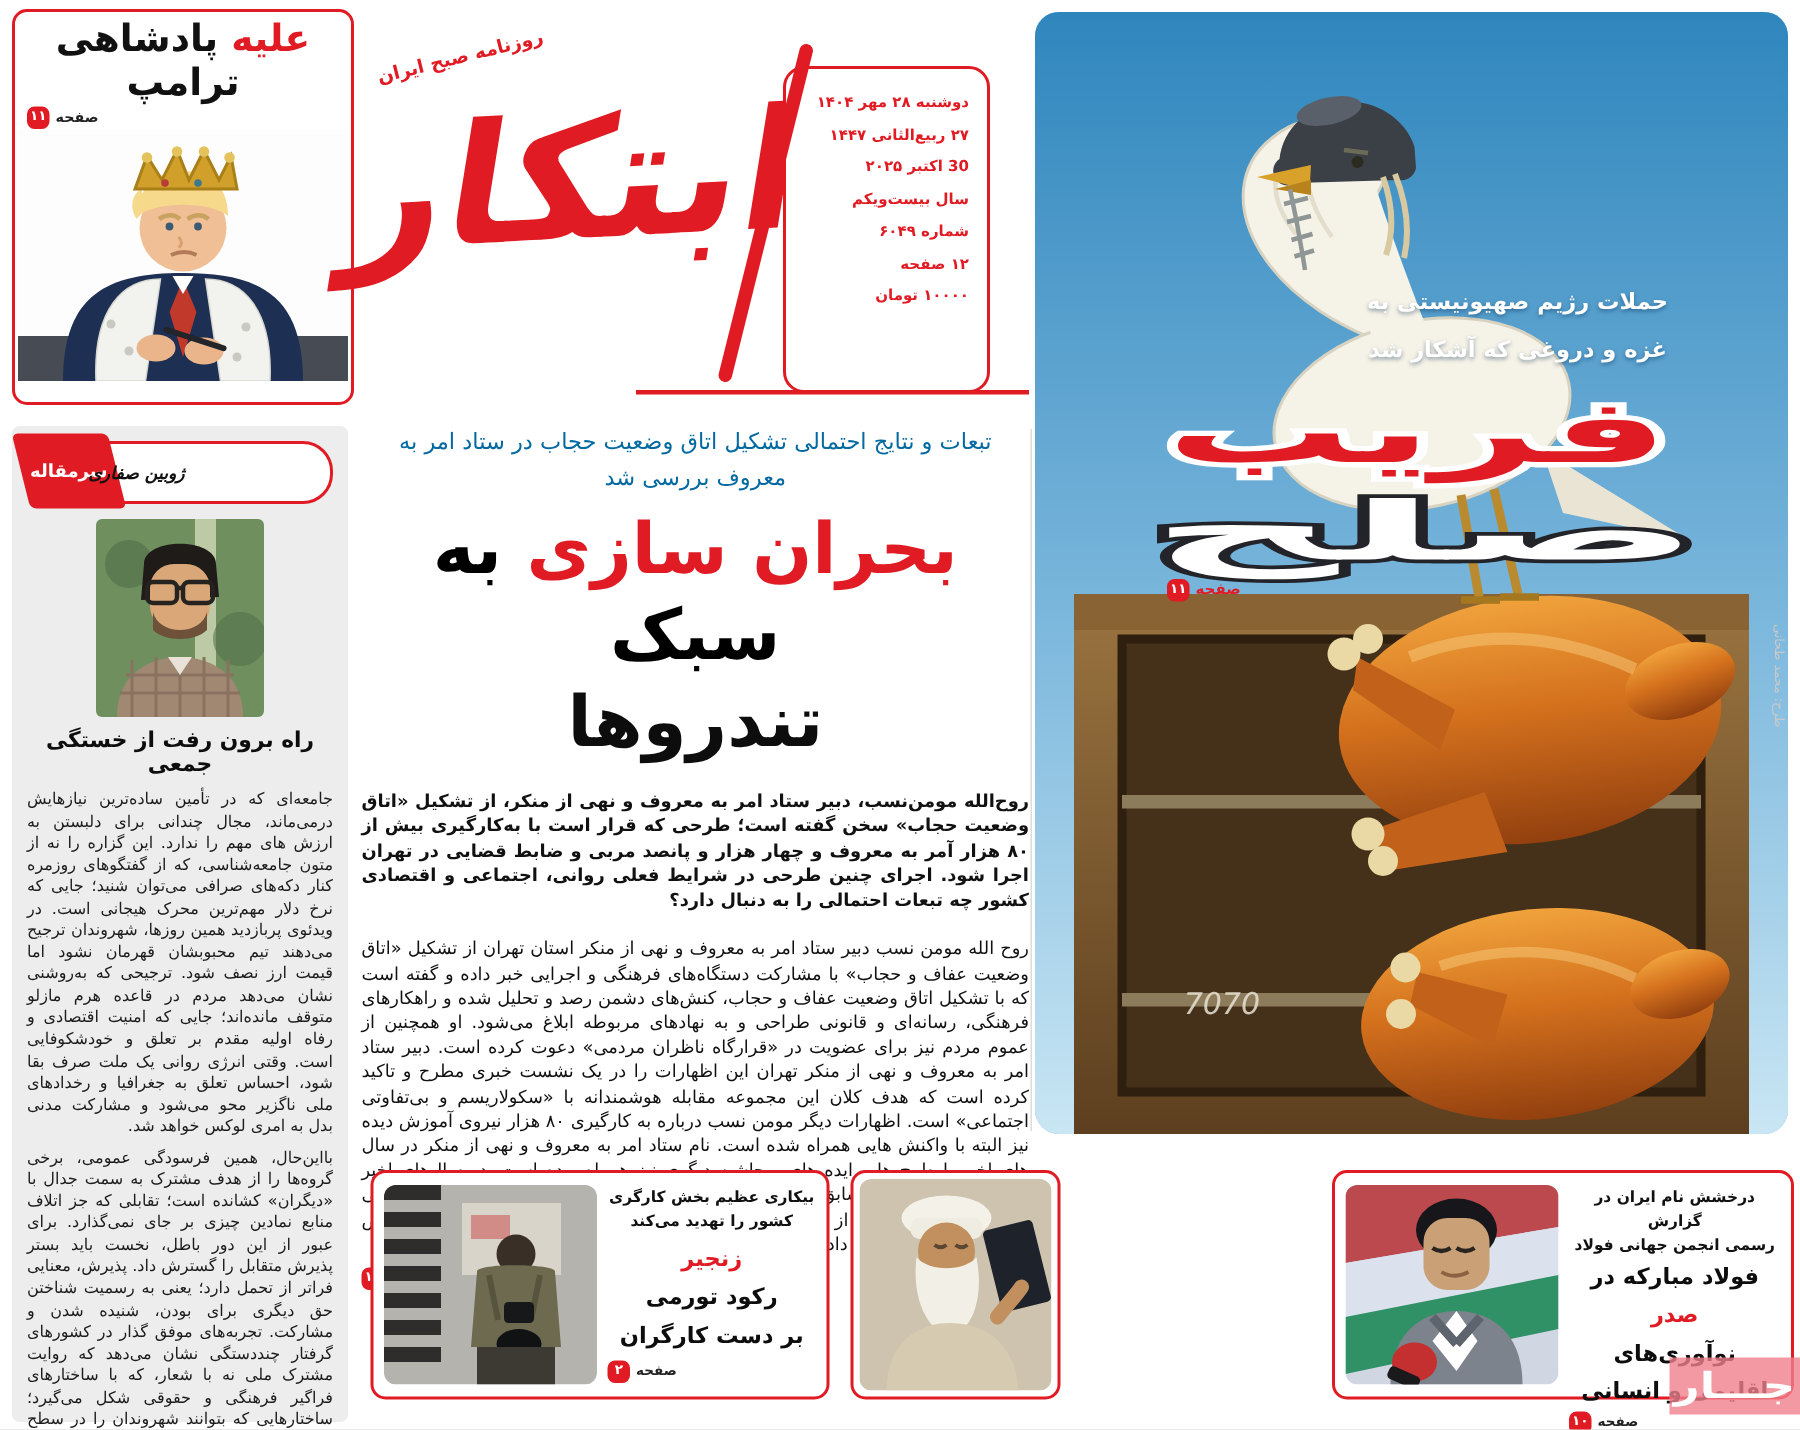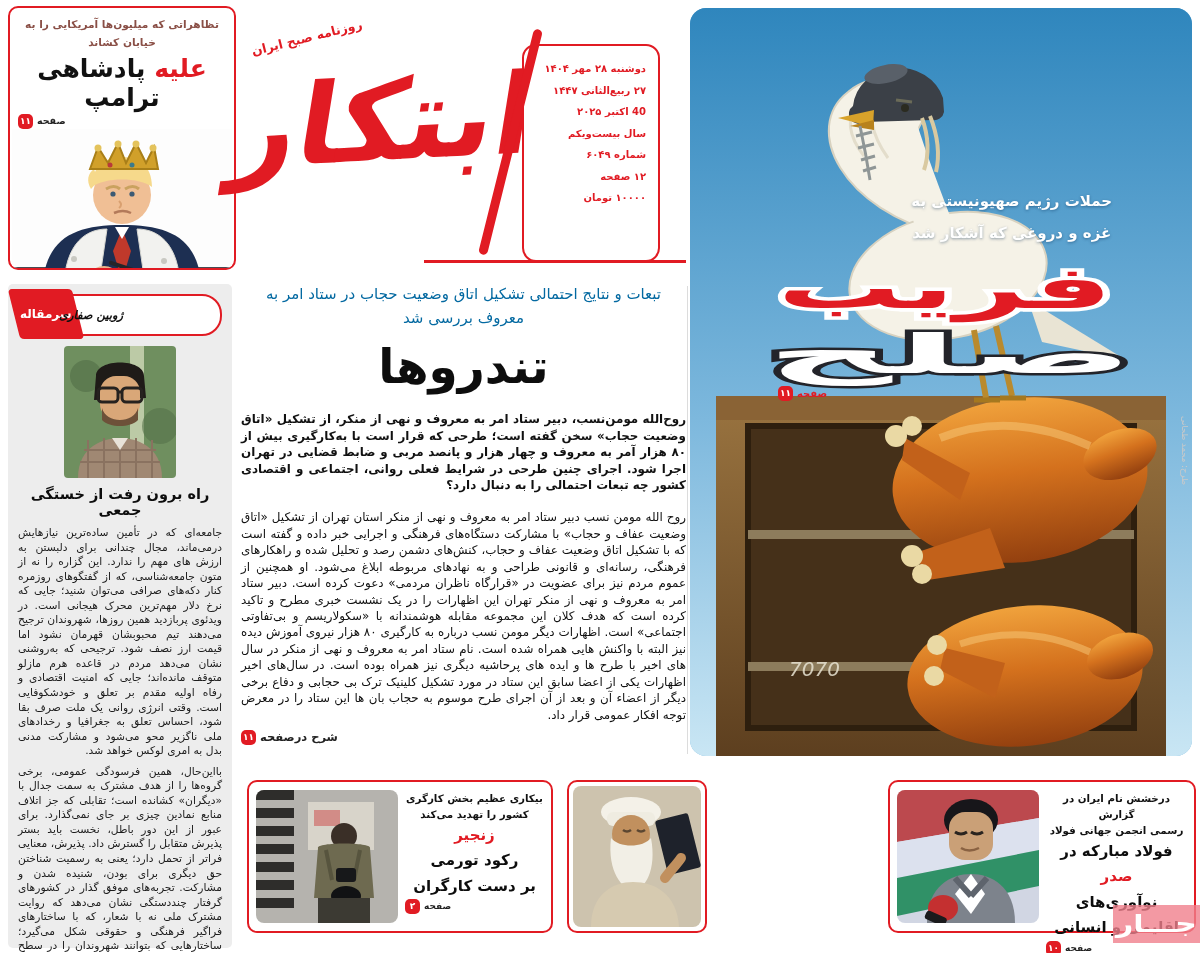--- a/index.html
+++ b/index.html
@@ -41,34 +41,33 @@
   #edit-pill{position:relative;height:38px;border:2px solid #e11b23;border-radius:20px;background:#fff;margin-bottom:10px;}
   #edit-author{position:absolute;left:0;right:58px;top:0;bottom:0;display:flex;align-items:center;justify-content:center;font-size:11.5px;font-weight:bold;color:#111;font-style:italic;}
   #edit-tab{position:absolute;left:-6px;top:-7px;width:64px;height:50px;background:#e11b23;transform:skewX(14deg);border-radius:4px;display:flex;align-items:center;justify-content:center;}
   #edit-tab span{transform:skewX(-14deg);color:#fff;font-size:12px;font-weight:bold;}
   #edit-photo{width:112px;height:132px;margin:2px auto 8px;border-radius:4px;overflow:hidden;display:block;}
   #edit-title{font-size:14.5px;font-weight:bold;text-align:center;color:#0d0d0d;margin:2px 0 8px;}
   .edit-p{font-size:10.7px;line-height:1.36;text-align:justify;color:#1c1c1c;margin:0 0 6px;}
   
   .bbox{position:absolute;top:780px;height:153px;border:2px solid #e11b23;border-radius:10px;box-sizing:border-box;background:#fff;display:flex;align-items:center;padding:7px;gap:7px;}
   .bphoto{width:142px;height:133px;border-radius:8px;overflow:hidden;flex-shrink:0;}
-  .btext{flex:1;text-align:center;align-self:stretch;display:flex;flex-direction:column;padding:2px 0;}
+  .btext{flex:1;text-align:center;align-self:stretch;display:flex;flex-direction:column;justify-content:space-between;padding:2px 0;}
   .bkicker{font-size:10.3px;font-weight:bold;line-height:1.55;color:#111;}
   .btitle{font-size:15px;font-weight:bold;line-height:1.7;color:#0d0d0d;}
   .bpage{text-align:left;font-size:9px;font-weight:bold;color:#222;}
   #wm{left:1113px;top:905px;width:87px;height:38px;background:rgba(240,128,140,.8);display:flex;align-items:center;justify-content:center;overflow:hidden;z-index:5;}
   #wm span{color:#fff;font-size:24px;font-weight:bold;transform:scaleX(1.25);}
 </style>
 </head>
 <body>
 
 <div id="page">
 
   <div id="tl-box" class="abs">
-    <div id="tl-kicker">تظاهراتی که میلیون‌ها آمریکایی را به خیابان کشاند</div>
     <div id="tl-title"><span class="red">علیه</span><span> پادشاهی ترامپ</span></div>
     <div id="tl-page"><span>صفحه</span><span class="badge">۱۱</span></div>
     <svg width="220" height="168" viewBox="0 0 220 168">
       <rect width="220" height="168" fill="#fdfdfd"></rect>
       <rect x="0" y="138" width="220" height="30" fill="#474c54"></rect>
       <rect x="60" y="142" width="110" height="12" rx="2" fill="#e8e8e8" transform="rotate(-2 115 148)"></rect>
       <path d="M30,168 C30,110 60,96 110,96 C160,96 190,110 190,168 Z" fill="#1d2f52"></path>
       <path d="M52,168 C50,120 70,100 95,100 L85,168 Z" fill="#f2f2ef" stroke="#d8d8d2"></path>
       <path d="M168,168 C170,120 150,100 125,100 L135,168 Z" fill="#f2f2ef" stroke="#d8d8d2"></path>
       <circle cx="62" cy="130" r="3" fill="#c9c9c2"></circle>
@@ -99,21 +98,21 @@
     </svg>
   </div>
 
   <div id="tagline" class="abs">روزنامه صبح ایران</div>
   <div id="logo" class="abs">ابتکار</div>
   <div id="logo-alef" class="abs"></div>
   <div id="logo-baseline" class="abs"></div>
   <div id="datebox" class="abs">
     <div>دوشنبه ۲۸ مهر ۱۴۰۴</div>
     <div>۲۷ ربیع‌الثانی ۱۴۴۷</div>
-    <div>40 اکتبر ۲۰۲۵</div>
+    <div>30 اکتبر ۲۰۲۵</div>
     <div>سال بیست‌ویکم</div>
     <div>شماره ۶۰۴۹</div>
     <div>۱۲ صفحه</div>
     <div>۱۰۰۰۰ تومان</div>
   </div>
 
   <div id="poster" class="abs">
     <svg width="502" height="748" viewBox="0 0 502 748">
       <defs>
         <linearGradient id="sky" x1="0" y1="0" x2="0" y2="1">
@@ -187,20 +186,21 @@
       <text x="260" y="365" text-anchor="middle" textLength="368" lengthAdjust="spacingAndGlyphs" font-size="54" font-weight="bold" fill="#ffffff" stroke="#23242a" stroke-width="5" paint-order="stroke">صلح</text>
     </svg>
     <div id="poster-page"><span>صفحه</span><span class="badge">۱۱</span></div>
     <div id="poster-credit">طرح: محمد طحانی</div>
   </div>
 
   <div id="vsep" class="abs"></div>
   <div id="lead" class="abs">
     <div id="lead-kicker">تبعات و نتایج احتمالی تشکیل اتاق وضعیت حجاب در ستاد امر به معروف بررسی شد</div>
     <div id="lead-title">
+      <div class="l1"><span class="red">بحران سازی</span><span> به سبک</span></div>
       <div class="l2">تندروها</div>
     </div>
     <div id="lead-body">
       <p class="b">روح‌الله مومن‌نسب، دبیر ستاد امر به معروف و نهی از منکر، از تشکیل «اتاق وضعیت حجاب» سخن گفته است؛ طرحی که قرار است با به‌کارگیری بیش از ۸۰ هزار آمر به معروف و چهار هزار و پانصد مربی و ضابط قضایی در تهران اجرا شود. اجرای چنین طرحی در شرایط فعلی روانی، اجتماعی و اقتصادی کشور چه تبعات احتمالی را به دنبال دارد؟</p>
       <p>روح الله مومن نسب دبیر ستاد امر به معروف و نهی از منکر استان تهران از تشکیل «اتاق وضعیت عفاف و حجاب» با مشارکت دستگاه‌های فرهنگی و اجرایی خبر داده و گفته است که با تشکیل اتاق وضعیت عفاف و حجاب، کنش‌های دشمن رصد و تحلیل شده و راهکارهای فرهنگی، رسانه‌ای و قانونی طراحی و به نهادهای مربوطه ابلاغ می‌شود. او همچنین از عموم مردم نیز برای عضویت در «قرارگاه ناظران مردمی» دعوت کرده است. دبیر ستاد امر به معروف و نهی از منکر تهران این اظهارات را در یک نشست خبری مطرح و تاکید کرده است که هدف کلان این مجموعه مقابله هوشمندانه با «سکولاریسم و بی‌تفاوتی اجتماعی» است. اظهارات دیگر مومن نسب درباره به کارگیری ۸۰ هزار نیروی آموزش دیده نیز البته با واکنش هایی همراه شده است. نام ستاد امر به معروف و نهی از منکر در سال های اخیر با طرح ها و ایده های پرحاشیه دیگری نیز همراه بوده است. در سال‌های اخیر اظهارات یکی از اعضا سابق این ستاد در مورد تشکیل کلینیک ترک بی حجابی و دفاع برخی دیگر از اعضاء آن و بعد از آن اجرای طرح موسوم به حجاب بان ها این ستاد را در معرض توجه افکار عمومی قرار داد.</p>
     </div>
     <div id="lead-more"><span>شرح درصفحه</span><span class="badge">۱۱</span></div>
   </div>
 
   <div id="edit" class="abs">

